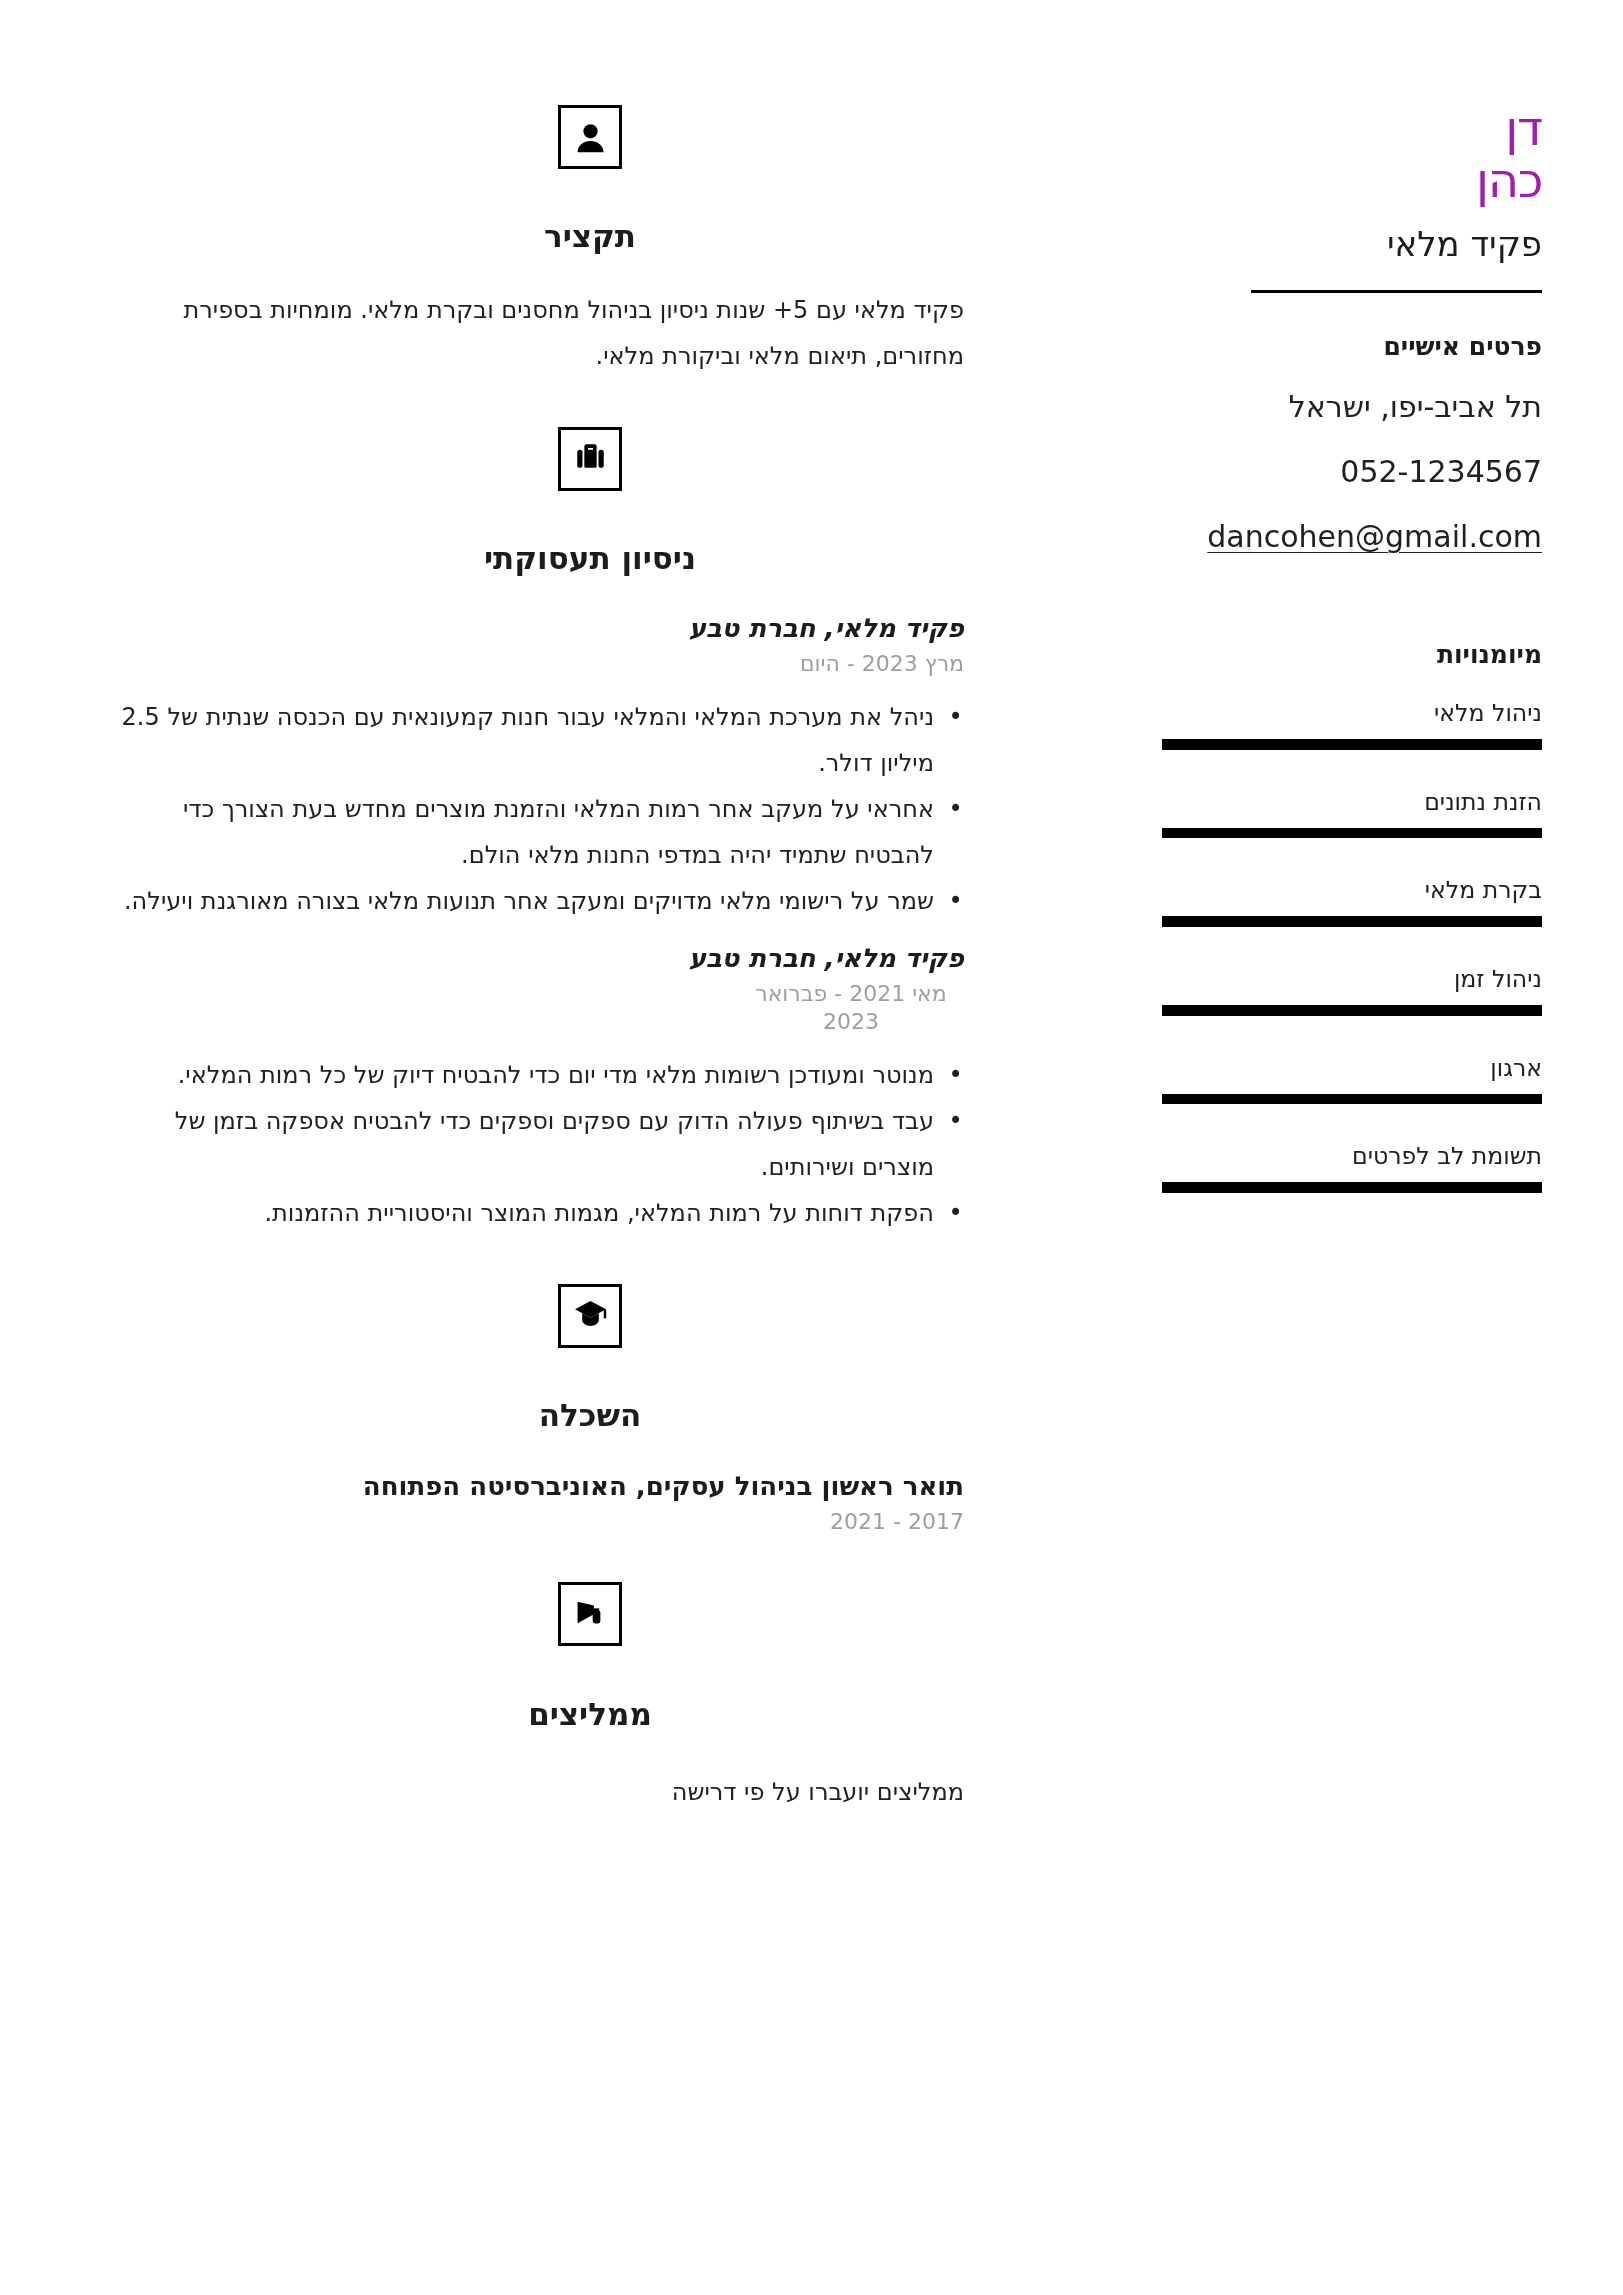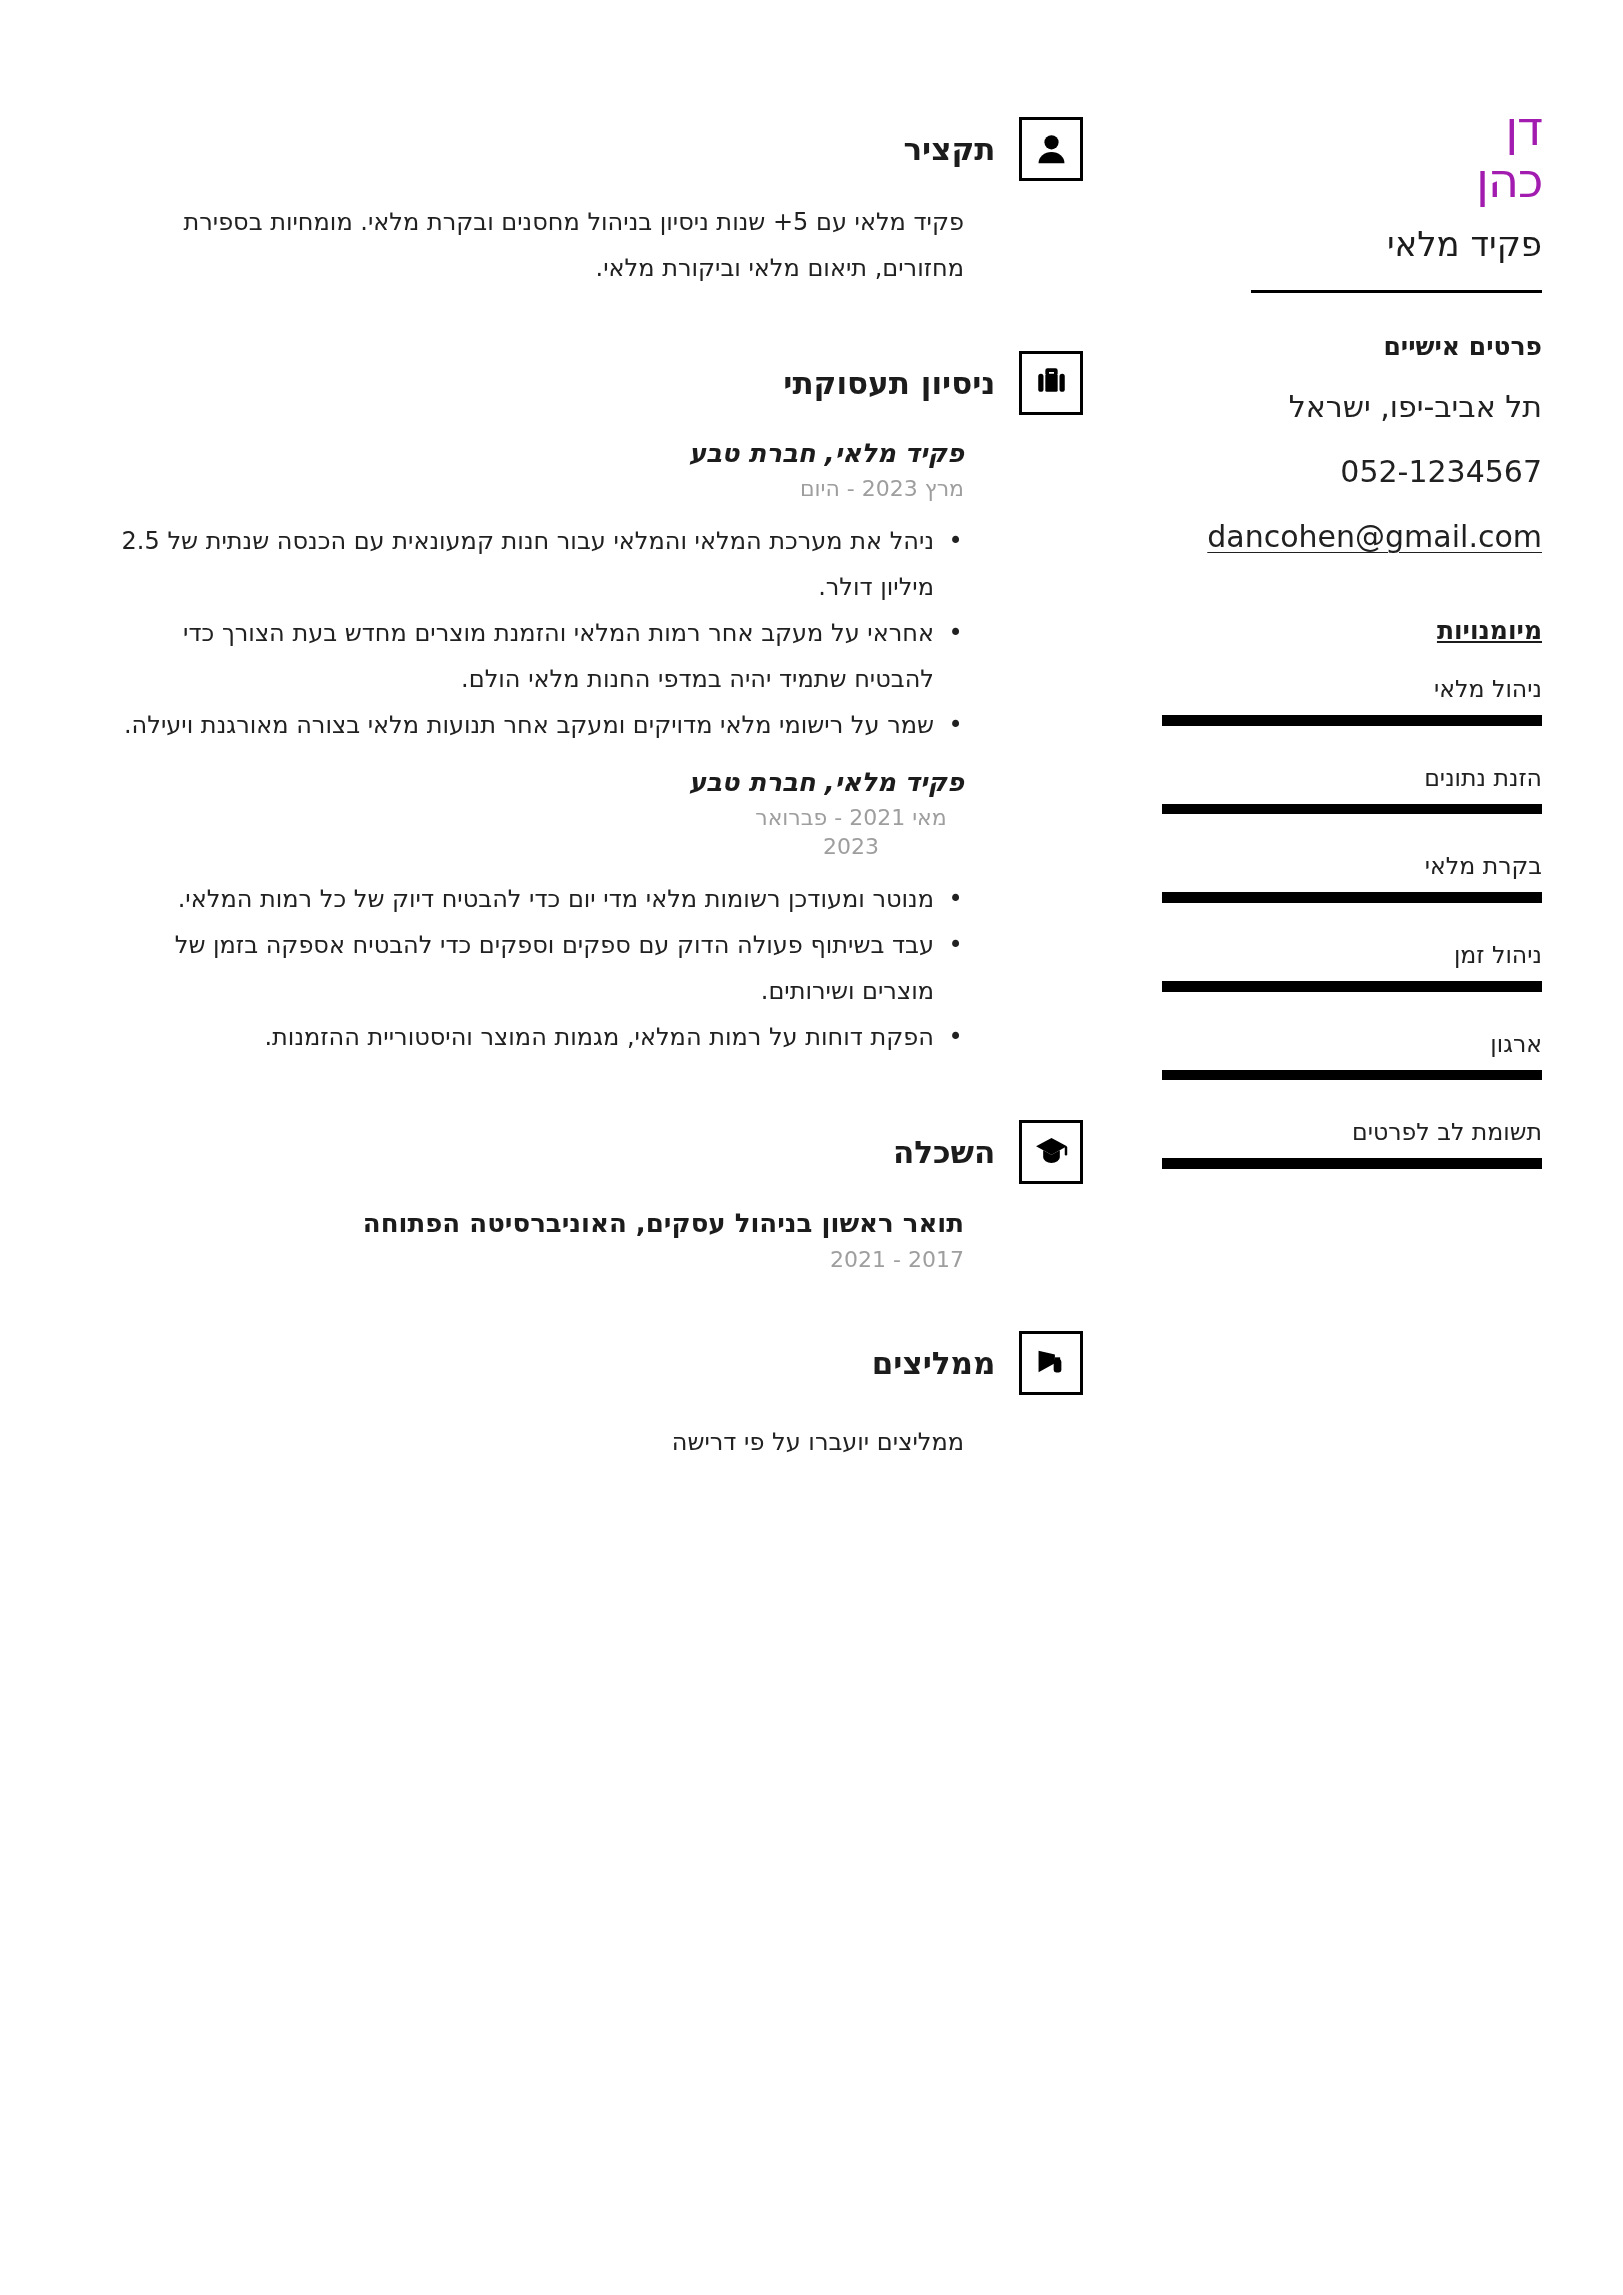--- a/index.html
+++ b/index.html
@@ -19,33 +19,33 @@
   }
   
   .sidebar { flex:0 0 380px; width:380px; padding-top:102px; }
   .name {
     font-size:48px; line-height:1.09; font-weight:400;
     letter-spacing:-1.3px; color:#a21caf;
   }
   .side-job-title { font-size:34px; margin-top:17px; color:#1c1c1c; }
   .divider { width:291px; height:3.3px; background:#000; margin-top:26px; }
   .side-heading { font-size:25px; font-weight:bold; margin-top:39px; color:#1c1c1c; }
-  .side-heading.skills-heading { margin-top:60px;text-decoration:underline; }
+  .side-heading.skills-heading { margin-top:84px; }
   .contact-line { font-size:30px; line-height:1.3; margin-top:26px; }
   .contact-line a { color:inherit; text-decoration:underline; text-underline-offset:4.6px; text-decoration-thickness:1.3px; }
   .skill { margin-top:29px; }
   .skill + .skill { margin-top:37px; }
   .skill-label { font-size:23.6px; line-height:1.3; }
   .skill-bar-track { margin-top:10.5px; height:10.5px; }
   .skill-bar { height:10.5px; background:#000; }
   
   .main { flex:1 1 auto; padding-top:105px; }
   .section { margin-top:48px; }
   .section:first-child { margin-top:0; }
-  .sec-head { display:flex; align-items:center; gap:23.6px; }
+  .sec-head { display:flex; align-items:center; gap:23.6px;flex-direction:column; }
   .icon-box {
     flex:0 0 auto; width:64px; height:64px; box-sizing:border-box;
     border:3.9px solid #000; background:#fff;
     display:flex; align-items:center; justify-content:center;
   }
   .icon-box svg { width:37px; height:37px; fill:#000; }
   .sec-title { font-size:31px; color:#1c1c1c; }
   .summary-text { font-size:24px; line-height:46px; margin:6.5px 119px 0 0; }
   .job-title { font-size:26px; font-weight:bold; line-height:1.35; margin:9.2px 119px 0 0; color:#1c1c1c;font-style:italic; }
   .job-date { font-size:22px; color:#9e9e9e; line-height:1.28; margin:3.9px 119px 0 0; }

